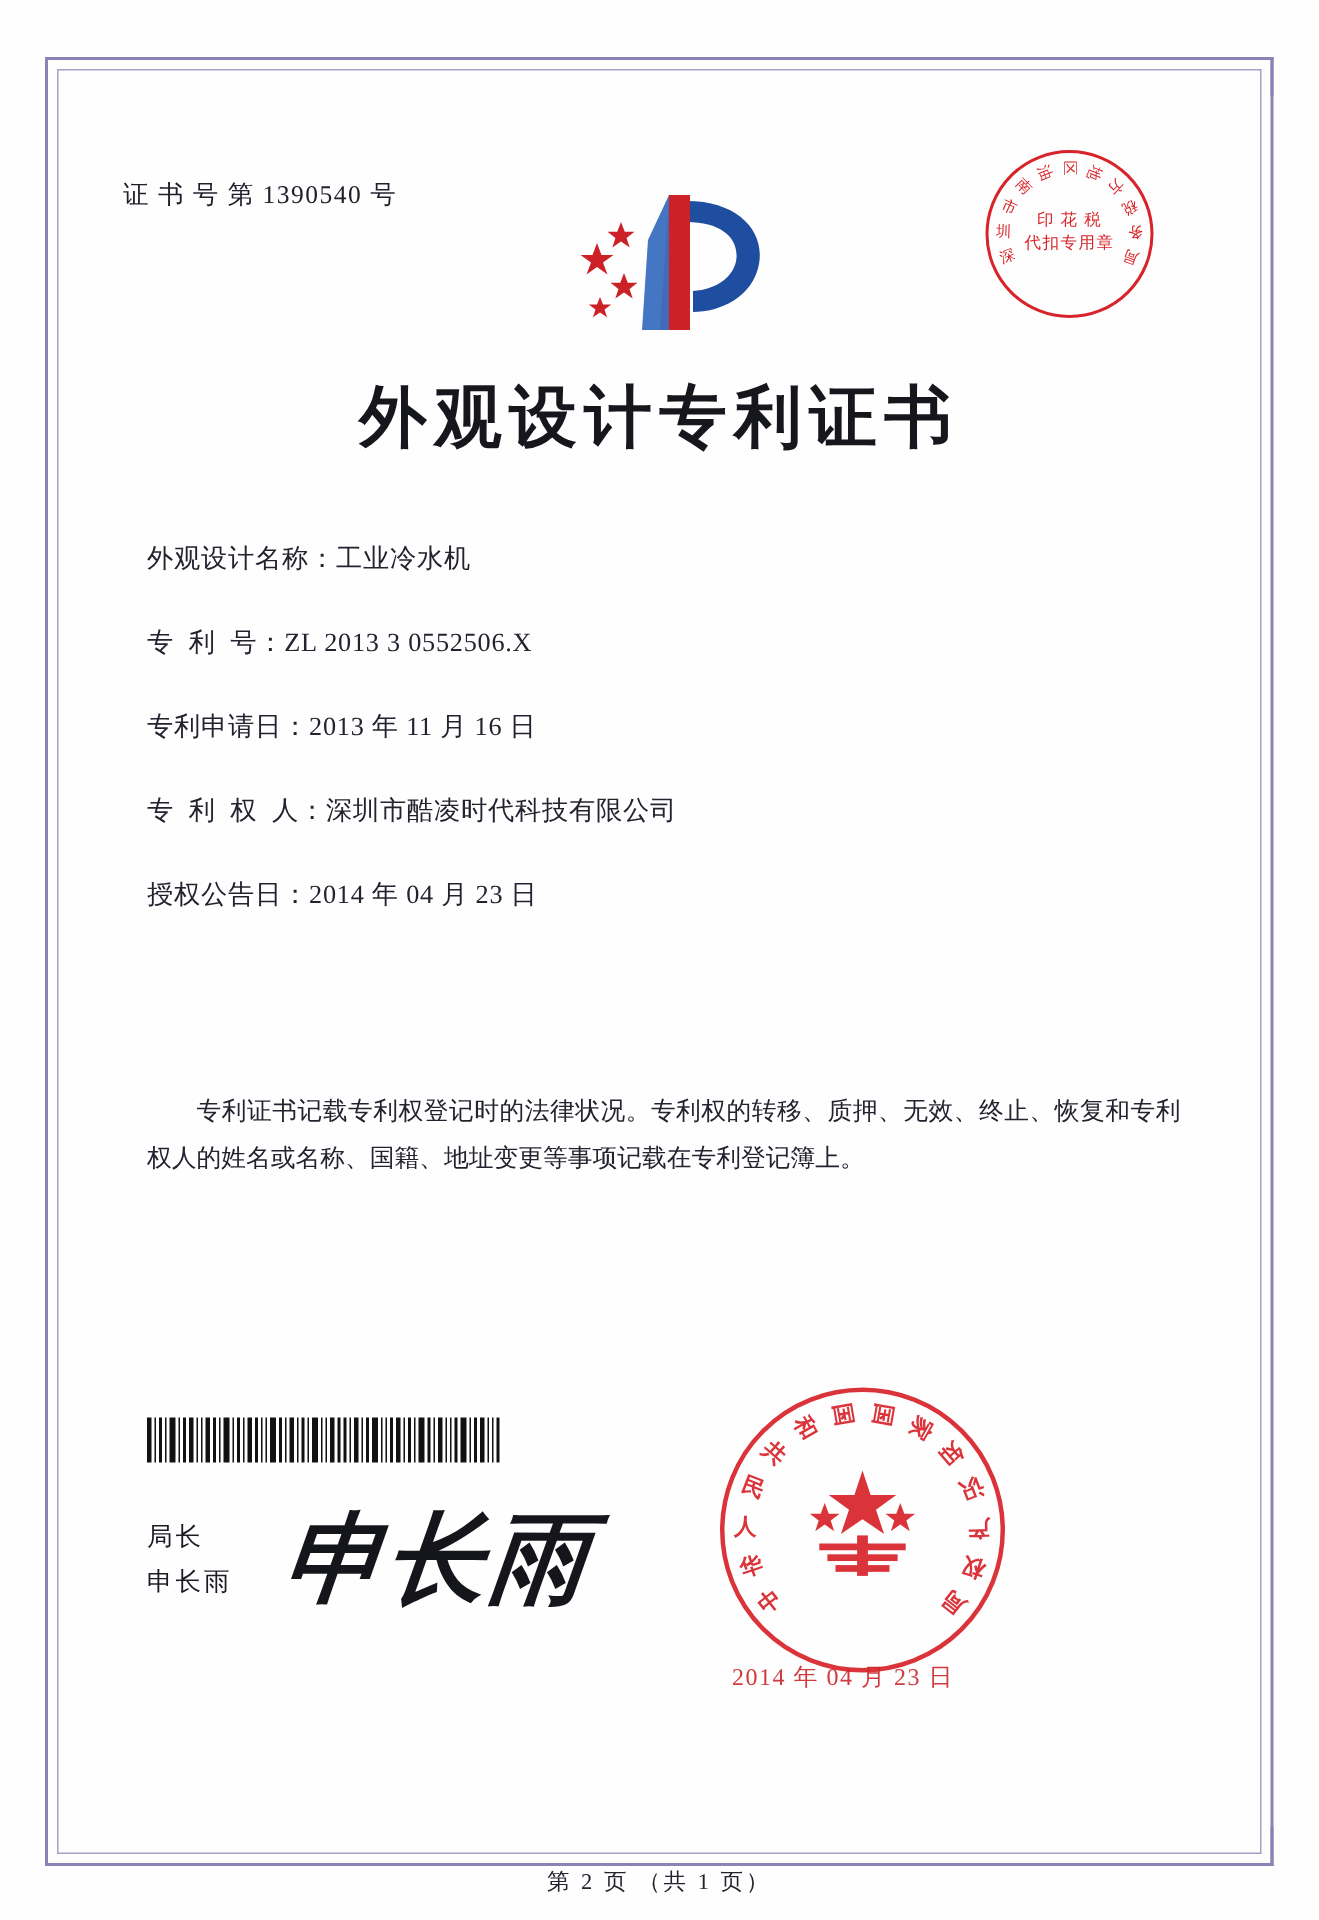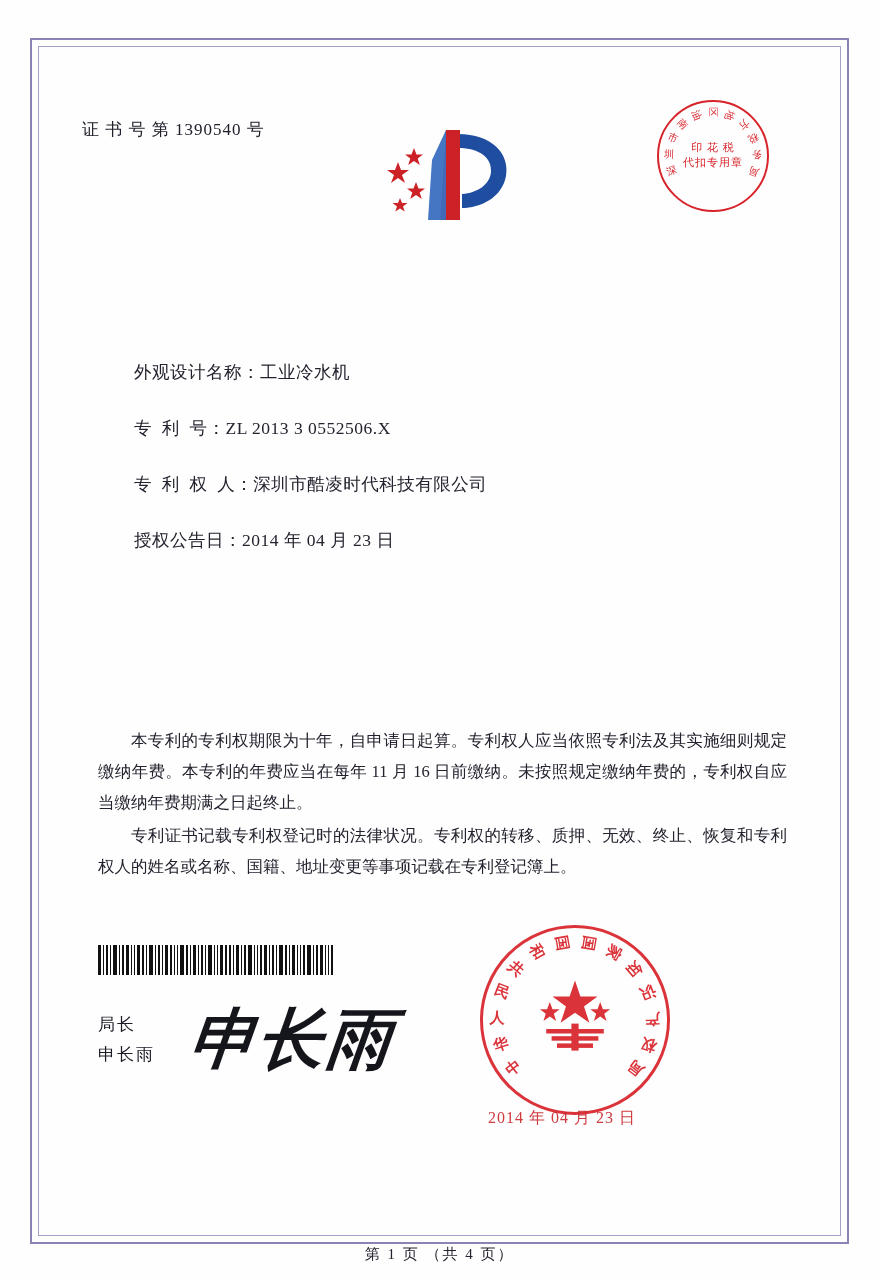--- a/index.html
+++ b/index.html
@@ -123,21 +123,20 @@
     color: #16161d;
     font-family: "DejaVu Sans", sans-serif;
   }
 
   
   .fields {
     position: absolute;
     left: 28px;
     top: 290px;
     right: 20px;
-    margin-left: 36px;
   }
   .field-row {
     display: flex;
     align-items: baseline;
     margin-bottom: 32px;
     font-size: 17.5px;
     color: #23232f;
   }
   .field-label {
     white-space: pre;
@@ -306,42 +305,46 @@
           <span style="font-size: 10px; transform: rotate(66deg) translate(0px, -44px) rotate(90deg) translate(-50%, -50%);">税</span>
           <span style="font-size: 10px; transform: rotate(88deg) translate(0px, -44px) rotate(90deg) translate(-50%, -50%);">务</span>
           <span style="font-size: 10px; transform: rotate(110deg) translate(0px, -44px) rotate(90deg) translate(-50%, -50%);">局</span>
         </div>
       <div class="center-lines">
         <div>印 花 税</div>
         <div>代扣专用章</div>
       </div>
     </div>
 
+    <div class="title">外观设计专利证书</div>
 
     <div class="fields">
       <div class="field-row">
         <span class="field-label">外观设计名称：</span>
         <span class="field-value">工业冷水机</span>
       </div>
       <div class="field-row">
         <span class="field-label">专  利  号：</span>
         <span class="field-value">ZL 2013 3 0552506.X</span>
       </div>
       <div class="field-row">
+        <span class="field-label">专利申请日：</span>
+        <span class="field-value">2013 年 11 月 16 日</span>
+      </div>
+      <div class="field-row">
         <span class="field-label">专  利  权  人：</span>
         <span class="field-value">深圳市酷凌时代科技有限公司</span>
       </div>
       <div class="field-row">
         <span class="field-label">授权公告日：</span>
         <span class="field-value">2014 年 04 月 23 日</span>
       </div>
     </div>
 
     <div class="paras">
-      <p>本专利的专利权期限为十年，自申请日起算。专利权人应当依照专利法及其实施细则规定缴纳年费。本专利的年费应当在每年 11 月 16 日前缴纳。未按照规定缴纳年费的，专利权自应当缴纳年费期满之日起终止。</p>
       <p>专利证书记载专利权登记时的法律状况。专利权的转移、质押、无效、终止、恢复和专利权人的姓名或名称、国籍、地址变更等事项记载在专利登记簿上。</p>
     </div>
 
     <div class="barcode" id="barcode">
         <i style="width: 3px;"></i>
         <i style="width: 1px;"></i>
         <i style="width: 2px;"></i>
         <i style="width: 1px;"></i>
         <i style="width: 4px;"></i>
         <i style="width: 1px;"></i>
@@ -435,14 +438,14 @@
             <rect x="30" y="76" width="40" height="5"></rect>
             <rect x="46" y="54" width="8" height="30"></rect>
           </g>
         </svg>
       </div>
     </div>
     <div class="seal-date">2014 年 04 月 23 日</div>
 
   </div>
 
-  <div class="footer">第 1 页 （共 4 页）</div>
+  <div class="footer">第 2 页 （共 1 页）</div>
 </div>
 
 </body></html>

